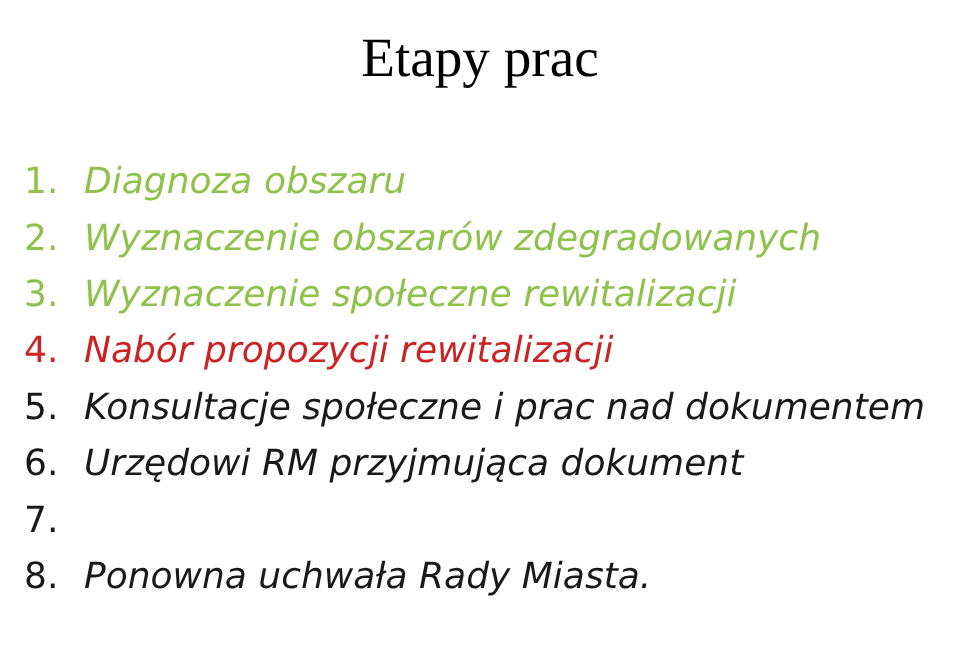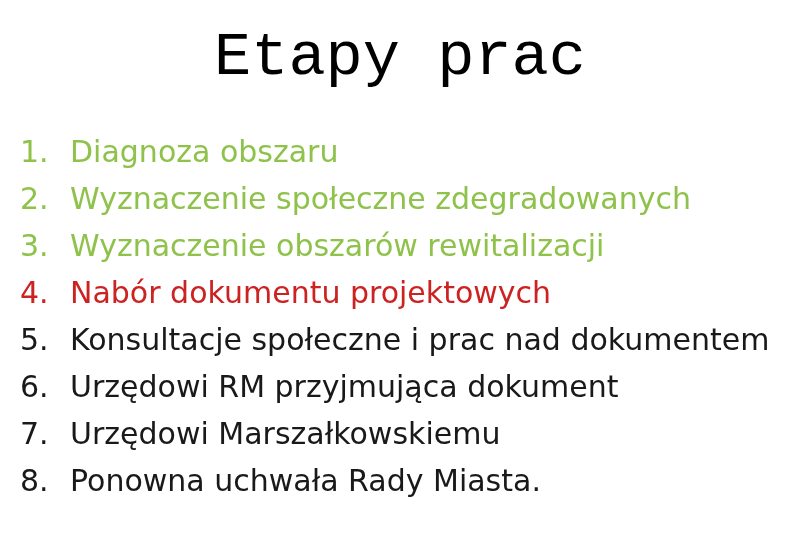--- a/index.html
+++ b/index.html
@@ -19,22 +19,22 @@
     height: 560px;
     background: #ffffff;
     box-sizing: border-box;
   }
   .slide-title {
     position: absolute;
     top: 22px;
     left: 0;
     width: 800px;
     text-align: center;
-    font-family: Liberation Mono, monospace;
-    font-size: 62px;
+    font-family: Liberation Serif, serif;
+    font-size: 46px;
     font-weight: 400;
     line-height: 1.15;
     color: #000000;
     letter-spacing: 0px;
   }
   .agenda-list {
     position: absolute;
     top: 128px;
     left: 16px;
     width: 772px;
@@ -53,20 +53,21 @@
   .item-number {
     flex: 0 0 auto;
     width: 54px;
     text-align: left;
     padding-left: 4px;
     box-sizing: border-box;
   }
   .item-text {
     flex: 1 1 auto;
     white-space: normal;
+    font-style: italic;
   }
   .item-text .wrap-line {
     display: block;
   }
   .c-green  { color: #8EC24A; }
   .c-red    { color: #CC2222; }
   .c-dark   { color: #191919; }
 </style>
 </head>
 <body>
@@ -77,47 +78,46 @@
 
   <ol class="agenda-list">
 
     <li class="agenda-item c-green">
       <span class="item-number">1.</span>
       <span class="item-text">Diagnoza obszaru</span>
     </li>
 
     <li class="agenda-item c-green">
       <span class="item-number">2.</span>
-      <span class="item-text">Wyznaczenie społeczne zdegradowanych</span>
+      <span class="item-text">Wyznaczenie obszarów zdegradowanych</span>
     </li>
 
     <li class="agenda-item c-green">
       <span class="item-number">3.</span>
-      <span class="item-text">Wyznaczenie obszarów rewitalizacji</span>
+      <span class="item-text">Wyznaczenie społeczne rewitalizacji</span>
     </li>
 
     <li class="agenda-item c-red">
       <span class="item-number">4.</span>
-      <span class="item-text">Nabór dokumentu projektowych</span>
+      <span class="item-text">Nabór propozycji rewitalizacji</span>
     </li>
 
     <li class="agenda-item c-dark">
       <span class="item-number">5.</span>
       <span class="item-text">Konsultacje społeczne i prac nad dokumentem</span>
     </li>
 
     <li class="agenda-item c-dark">
       <span class="item-number">6.</span>
       <span class="item-text">Urzędowi RM przyjmująca dokument</span>
     </li>
 
     <li class="agenda-item c-dark">
       <span class="item-number">7.</span>
       <span class="item-text">
-        <span class="wrap-line">Urzędowi Marszałkowskiemu</span>
       </span>
     </li>
 
     <li class="agenda-item c-dark">
       <span class="item-number">8.</span>
       <span class="item-text">Ponowna uchwała Rady Miasta.</span>
     </li>
 
   </ol>
 </div>

